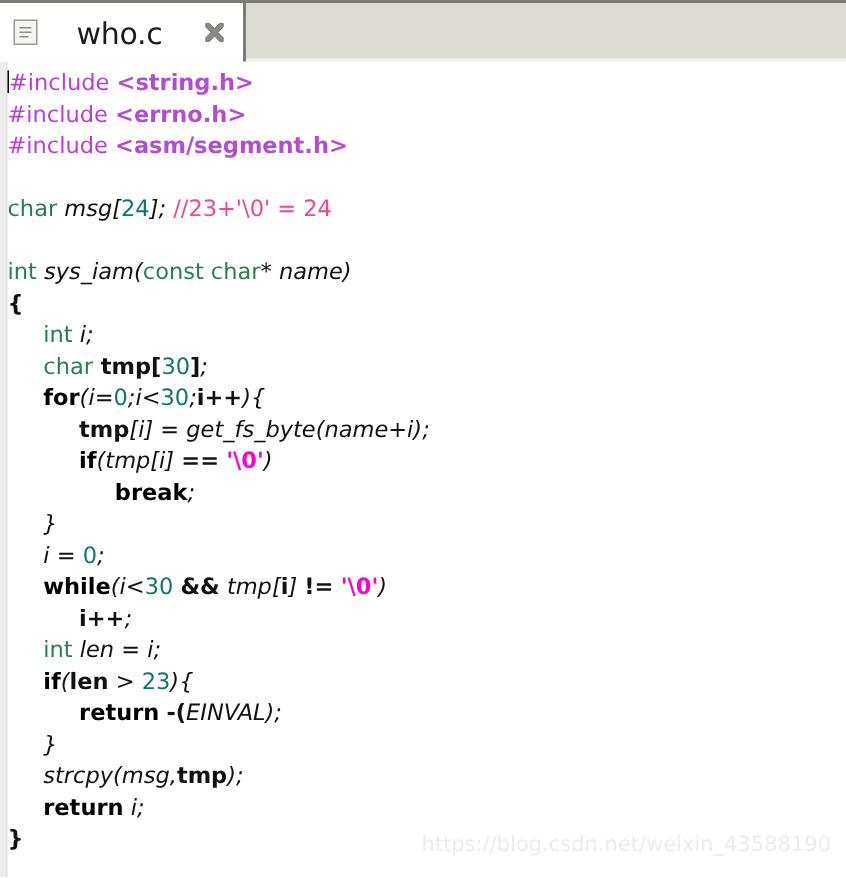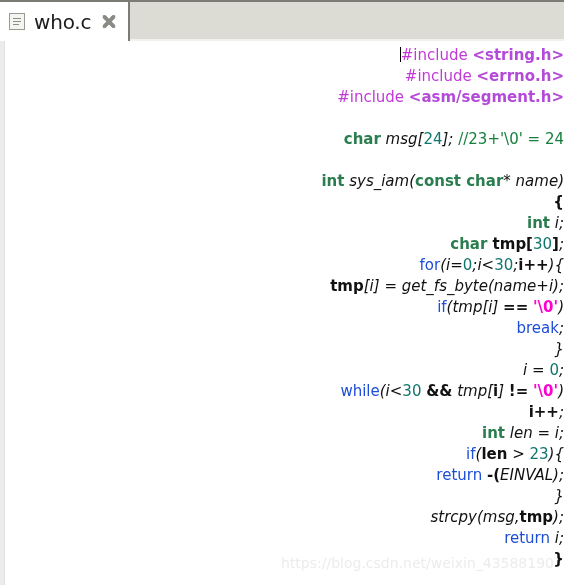--- a/index.html
+++ b/index.html
@@ -41,21 +41,21 @@
     left: 0; right: 0; bottom: 0;
     height: 2px;
     background: #f2f2ec;
   }
 
   .tab {
     background: #ffffff;
     display: flex;
     align-items: center;
     padding: 0 10px 0 9px;
-    gap: 9px;
+    gap: 26px;
     height: 39px;
     box-sizing: border-box;
     border-right: 2px solid #7c7c76;
     position: relative;
     z-index: 2;
   }
 
   .file-icon {
     width: 16px;
     height: 17px;
@@ -119,40 +119,40 @@
     position: absolute;
     left: 5px;
     top: 4px;
     right: 0;
     font-family: "DejaVu Sans", sans-serif;
     font-size: 15px;
     line-height: 21px;
     white-space: pre;
     color: #000000;
   }
-  .line { height: 21px; white-space: pre; text-align: right; }
+  .line { height: 21px; white-space: pre; }
 
   
   .caret {
     display: inline-block;
     width: 1px;
     height: 15px;
     background: #000;
     vertical-align: -2px;
     margin-right: 0px;
   }
 
   
   .tok-pre     { color: #c03ad8; font-weight: normal; }
   .tok-header  { color: #b44bd8; font-weight: bold; }
-  .tok-kw      { color: #2a7d4f; font-weight: bold; }
-  .tok-ctl     { color: #1d4ed8; font-weight: normal; }
+  .tok-kw      { color: #2a7d4f; font-weight: normal; }
+  .tok-ctl     { color: #000000; font-weight: bold; }
   .tok-num     { color: #0f766e; font-weight: normal; }
   .tok-str     { color: #ff00d0; font-weight: bold; }
-  .tok-cmt     { color: #15803d; font-weight: normal; }
+  .tok-cmt     { color: #ec4899; font-weight: normal; }
   .tok-bold    { color: #111111; font-weight: bold; }
   .tok-plain   { color: #111111; font-weight: normal; font-style: italic; }
 
   
   #watermark {
     position: absolute;
     right: 10px;
     bottom: 14px;
     font-family: "DejaVu Sans", sans-serif;
     font-size: 14px;

